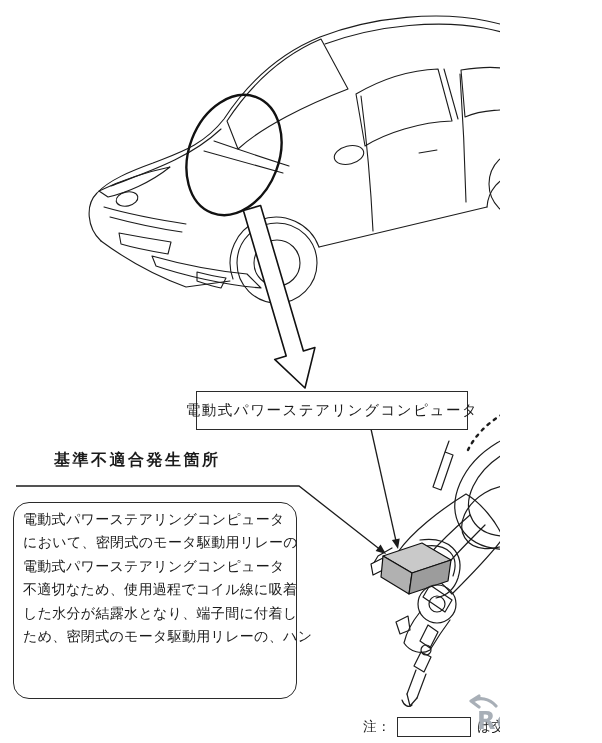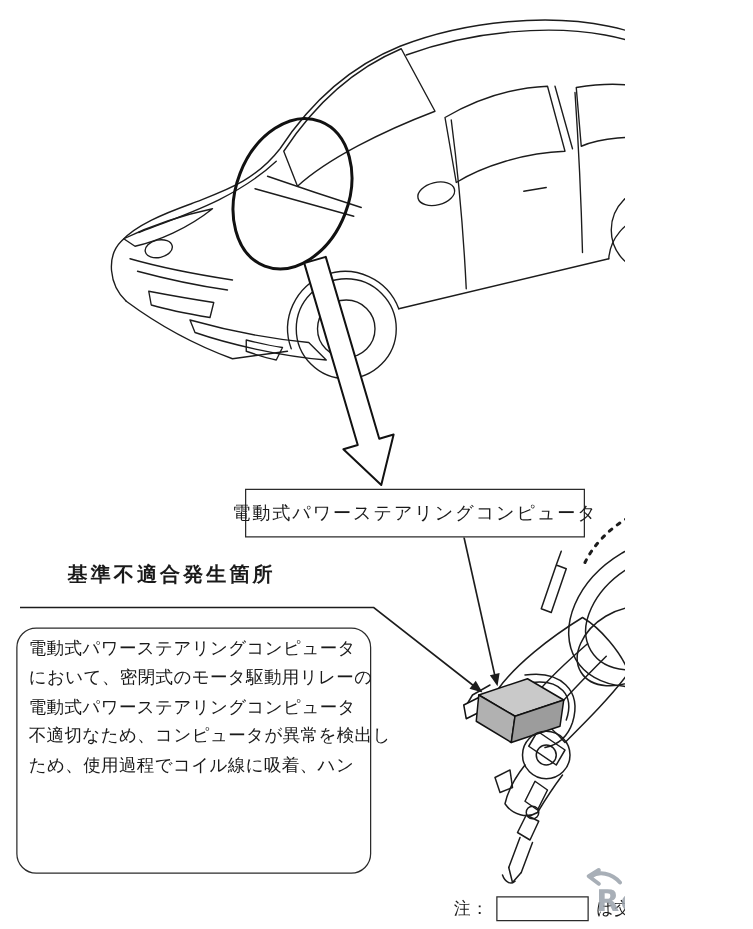--- a/index.html
+++ b/index.html
@@ -130,22 +130,23 @@
   <div class="abs callout-box">
     <span>電動式パワーステアリングコンピュータ</span>
   </div>
 
   <div class="abs defect-heading">基準不適合発生箇所</div>
 
   <div class="abs defect-textbox">
     <div class="defect-line">電動式パワーステアリングコンピュータ</div>
     <div class="defect-line">において、密閉式のモータ駆動用リレーの</div>
     <div class="defect-line">電動式パワーステアリングコンピュータ</div>
-    <div class="defect-line">不適切なため、コンピュータが異常を検出し</div>
-    <div class="defect-line">ため、使用過程でコイル線に吸着、ハン</div>
+    <div class="defect-line">不適切なため、使用過程でコイル線に吸着</div>
+    <div class="defect-line">した水分が結露水となり、端子間に付着し</div>
+    <div class="defect-line">ため、密閉式のモータ駆動用リレーの、ハン</div>
   </div>
 
   <div class="abs note-row">
     <span>注：</span>
     <span class="part-swatch"></span>
     <span>は交換部品を示す。</span>
   </div>
 
   <svg class="abs watermark" width="147" height="58" viewBox="0 0 147 58">
     <path d="M 41,22 C 34,14 24,13 18,17 M 24,12 L 16,17 L 24,23" fill="none" stroke="#9aa2ab" stroke-width="3.2" stroke-linecap="round" stroke-linejoin="round"></path>

